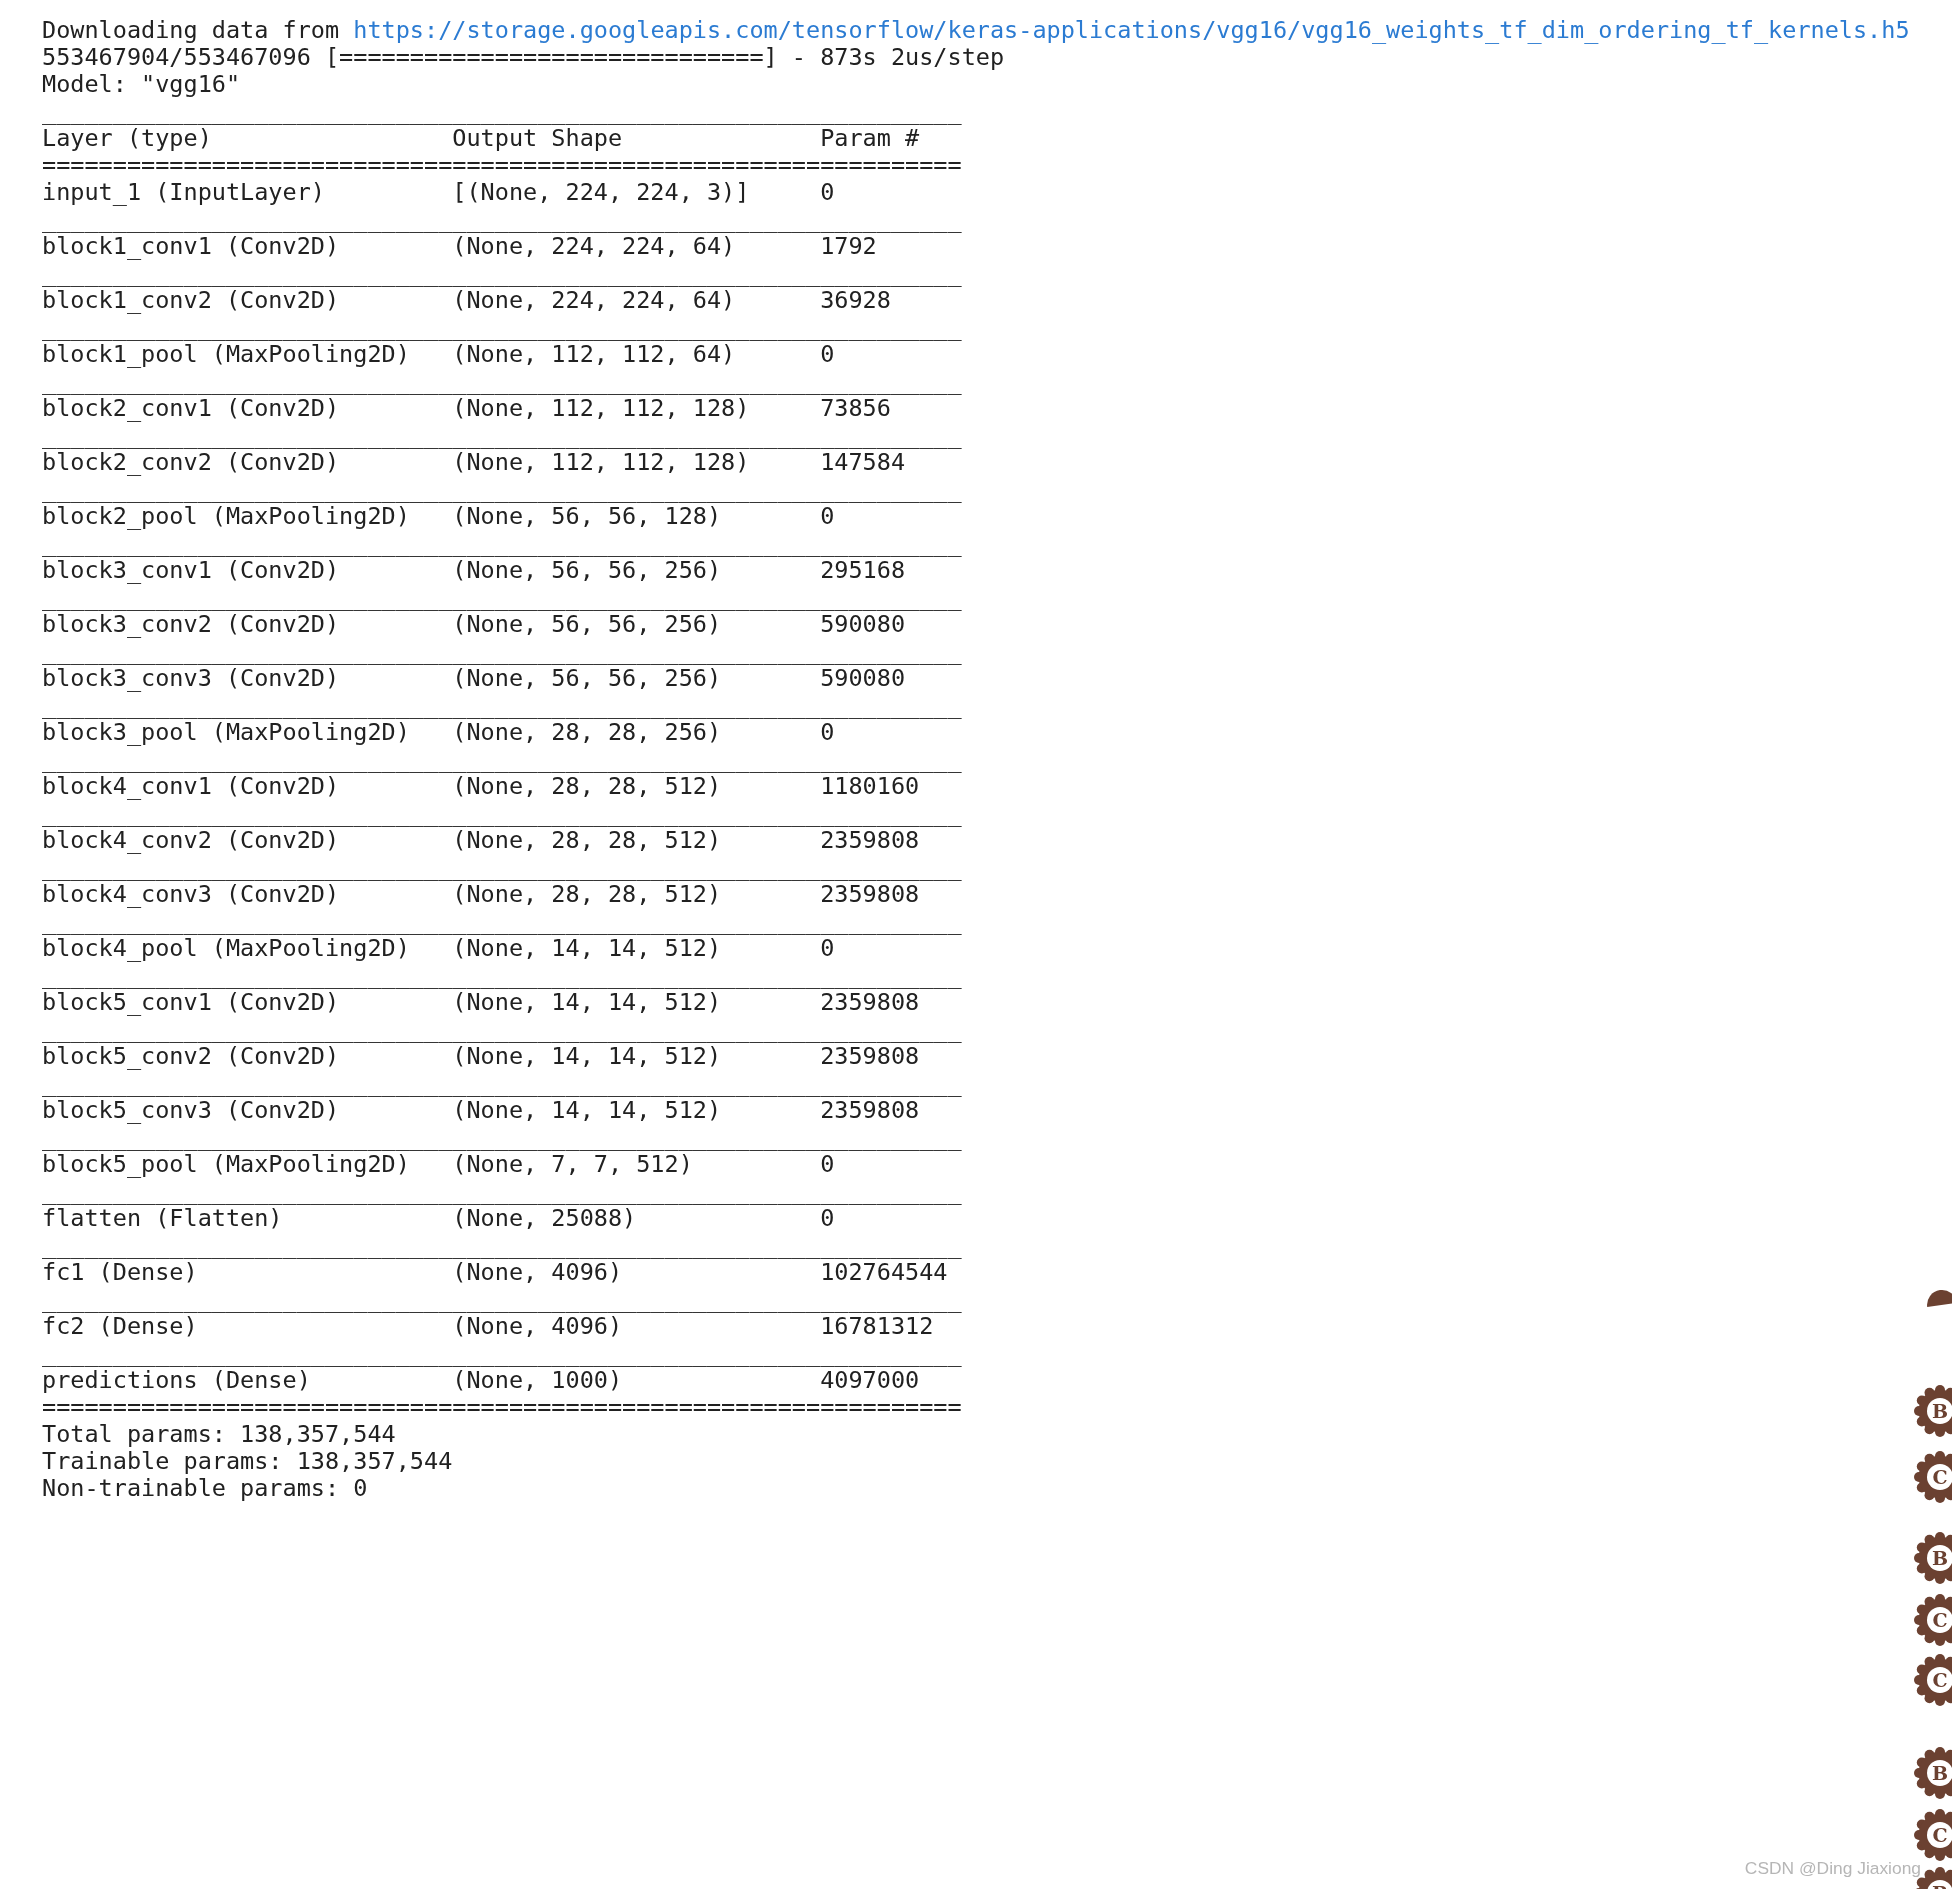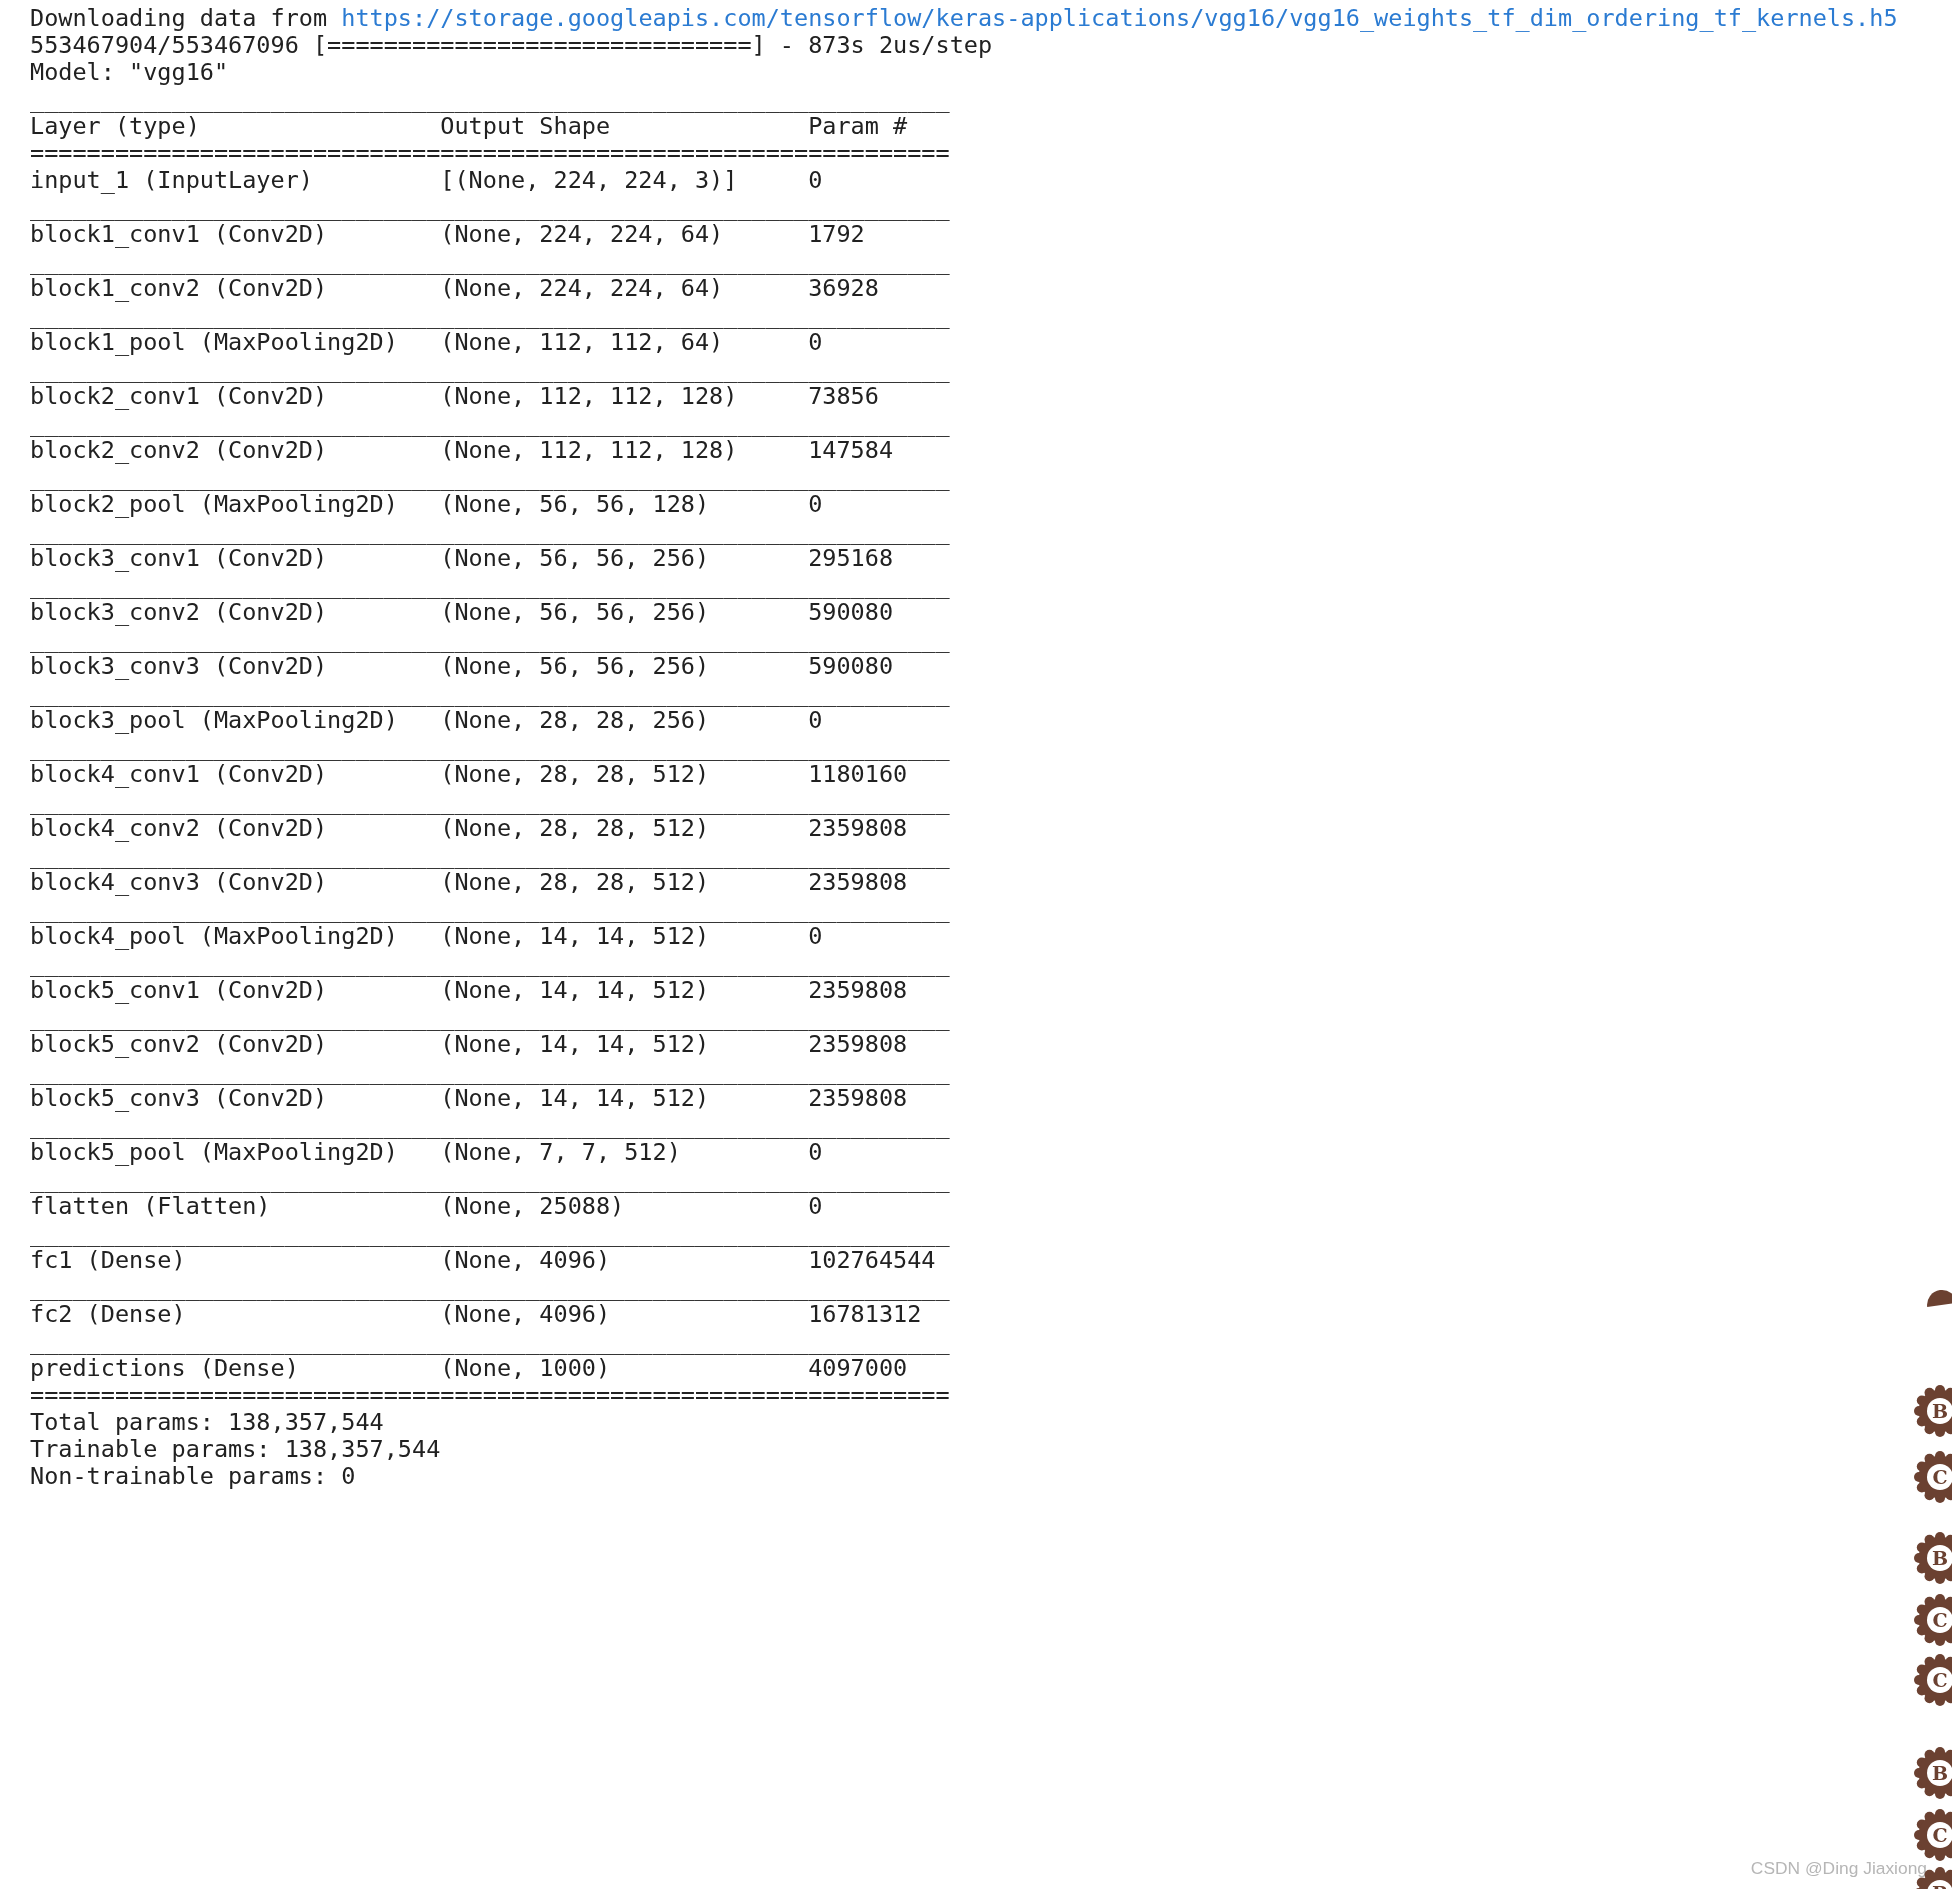--- a/index.html
+++ b/index.html
@@ -12,37 +12,37 @@
   *{box-sizing:border-box;}
   html,body{margin:0;padding:0;}
   body{
     width:1952px;height:1890px;
     background:var(--bg);
     overflow:hidden;
     position:relative;
     font-family:"Liberation Sans", sans-serif;
   }
   .console{
-    margin:0;
+    margin:12px;
     padding:5px 0 0 30px;
     font-family:"DejaVu Sans Mono","Liberation Mono",monospace;
     font-size:23.5px;
     line-height:27px;
     color:var(--text);
     white-space:pre;
   }
   .console .line{white-space:pre;}
   .url{
     color:var(--link);
     text-decoration:none;
     cursor:pointer;
   }
   .watermark{
     position:absolute;
-    right:25px;
+    right:31px;
     bottom:11px;
     font-family:"Liberation Sans", sans-serif;
     font-size:17.4px;
     color:var(--wm);
     z-index:5;
   }
   .seal-column{
     position:absolute;
     top:0;left:0;width:100%;height:100%;
     pointer-events:none;

